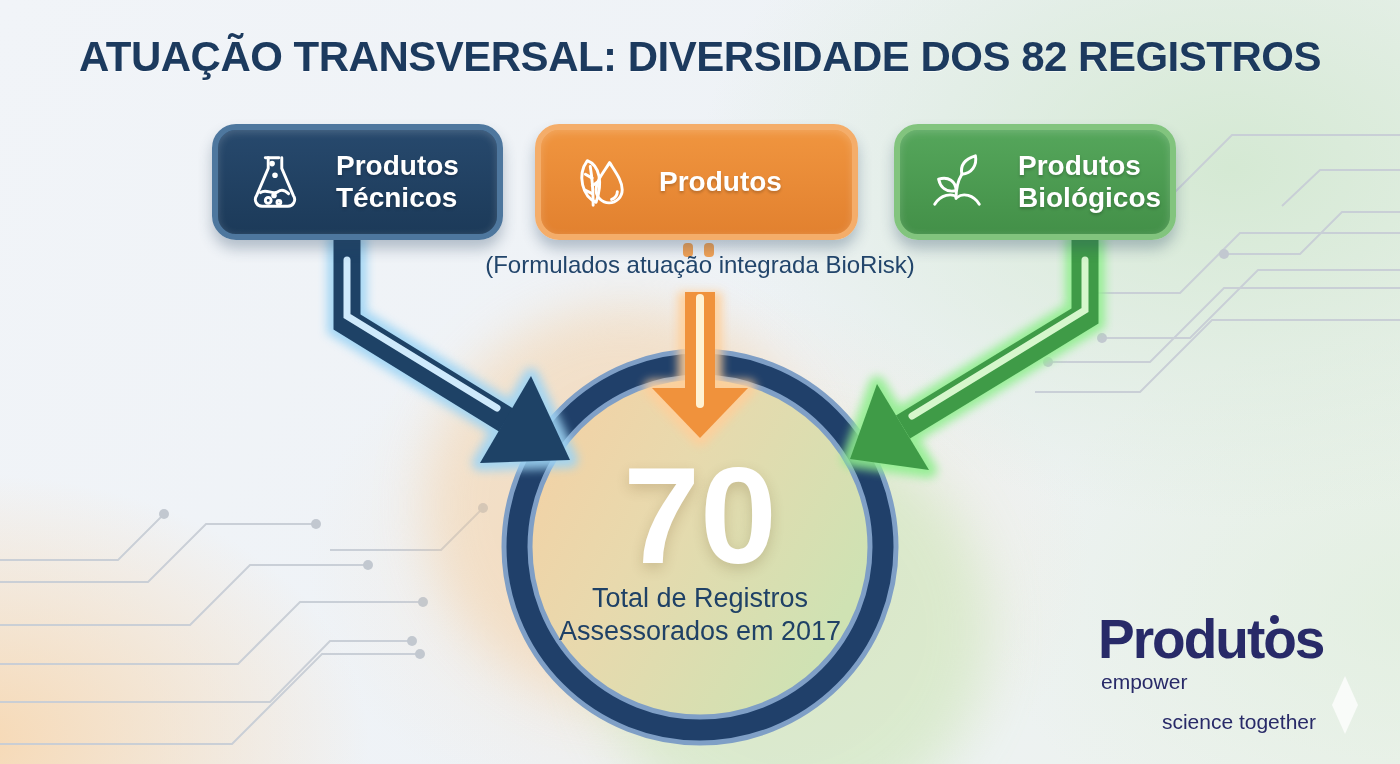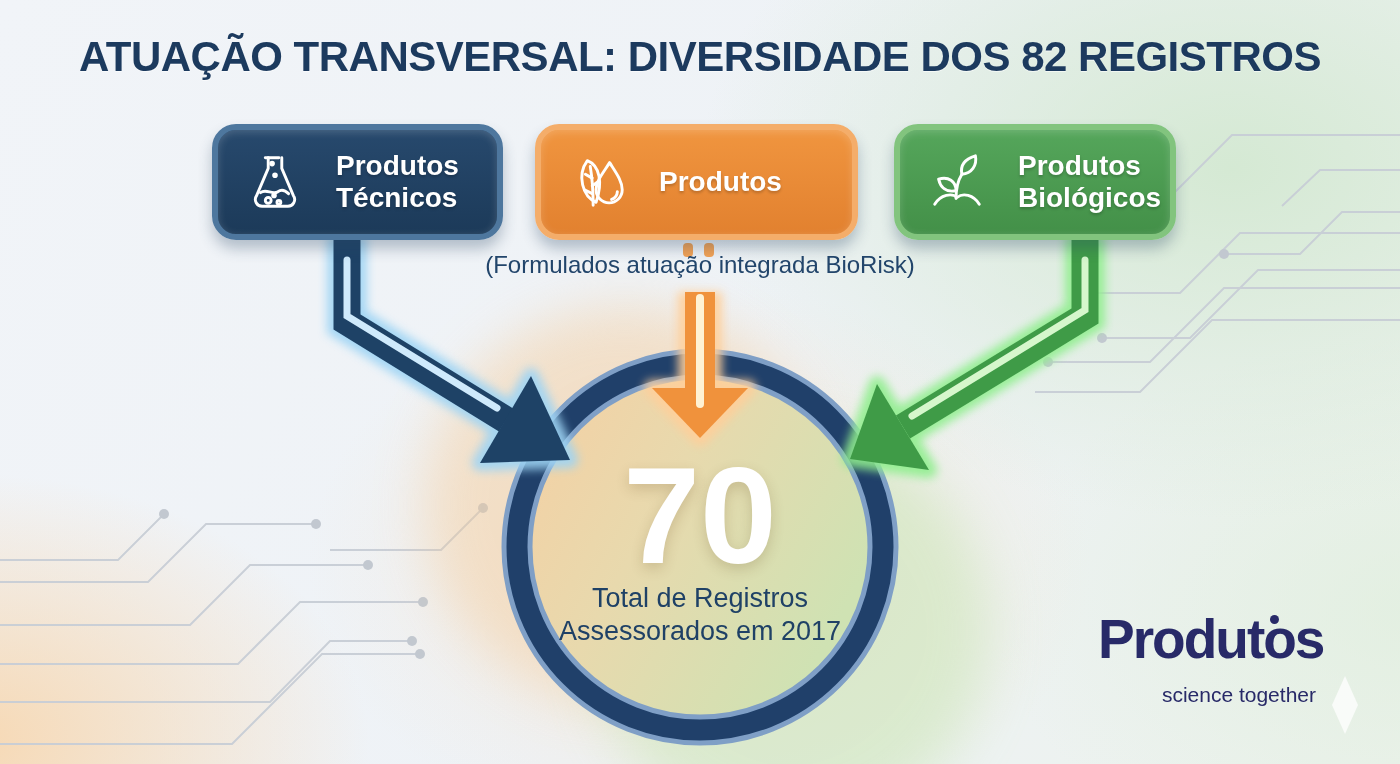--- a/index.html
+++ b/index.html
@@ -191,16 +191,17 @@
 
   <div class="big-number">70</div>
   <div class="center-caption">
     <span>Total de Registros</span><br>
     <span>Assessorados em 2017</span>
   </div>
 
   <div class="logo">
     <span class="logo-word">Produtos</span>
     <span class="logo-dot"></span>
+    <div class="logo-tag1">empower</div>
     <div class="logo-tag2">science together</div>
   </div>
 
 </div>
 
 </body></html>

